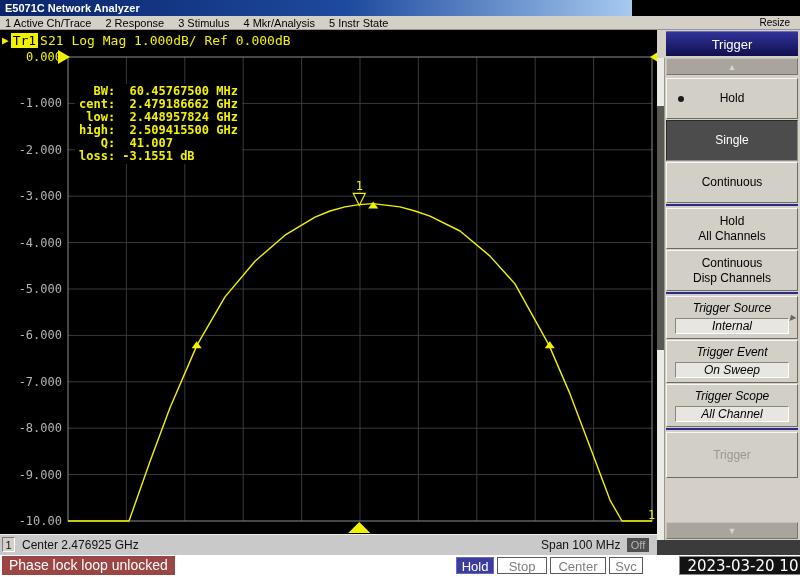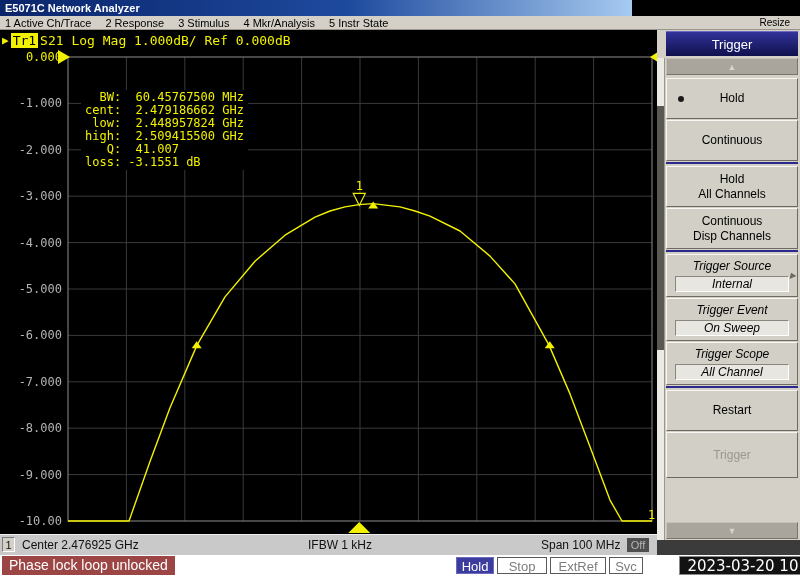--- a/index.html
+++ b/index.html
@@ -16,22 +16,22 @@
   .menubar .resize{position:absolute;right:10px;top:0;font-size:10px;}
   
   .screen{position:absolute;left:0;top:30px;width:657px;height:504px;background:#000;}
   .trace-header{position:absolute;left:2px;top:2px;height:16px;display:flex;align-items:center;
     font-family:"DejaVu Sans Mono",monospace;font-size:13px;color:#f2f200;white-space:pre;}
   .trace-header .arr{font-size:11px;margin-right:2px;}
   .trace-header .tr1{background:#f2f200;color:#000;padding:0 2px;margin-right:2px;}
   svg.plot{position:absolute;left:0;top:0;}
   .mk-line1{position:absolute;left:75px;top:33px;font-family:"DejaVu Sans Mono",monospace;
     font-size:12.5px;color:#f2f200;background:#000;padding:1px 4px;white-space:pre;}
-  .mk-stats{position:absolute;left:75px;top:54px;margin:6px;font-family:"DejaVu Sans Mono",monospace;
-    font-size:12px;line-height:13px;color:#f2f200;background:#000;padding:1px 4px;white-space:pre;}
+  .mk-stats{position:absolute;left:75px;top:54px;margin:0;font-family:"DejaVu Sans Mono",monospace;
+    font-size:12px;line-height:13px;color:#f2f200;background:#000;padding:1px 4px;white-space:pre;font-weight:bold;}
   
   .channel-bar{position:absolute;left:0;top:534px;width:657px;height:21px;background:#c9c9c9;
     border-top:1px solid #efefef;box-sizing:border-box;font-size:12px;color:#111;}
   .ch-num{position:absolute;left:2px;top:2px;width:13px;height:15px;background:#d4d0c8;
     border:1px solid;border-color:#7a7a7a #ffffff #ffffff #7a7a7a;font-size:11px;
     text-align:center;line-height:15px;box-sizing:border-box;}
   .ch-center{position:absolute;left:22px;top:0;line-height:20px;}
   .ch-ifbw{position:absolute;left:275px;top:0;width:130px;text-align:center;line-height:20px;}
   .ch-span{position:absolute;left:541px;top:0;line-height:20px;}
   .ch-off{position:absolute;left:627px;top:3px;width:22px;height:14px;background:#4e4e4e;
@@ -150,37 +150,39 @@
 cent:  2.479186662 GHz
  low:  2.448957824 GHz
 high:  2.509415500 GHz
    Q:  41.007
 loss: -3.1551 dB</pre>
   </div>
 
   <div class="channel-bar">
     <div class="ch-num">1</div>
     <div class="ch-center">Center 2.476925 GHz</div>
-    <div class="ch-ifbw">IFBW 1 kHz</div>
     <div class="ch-span">Span 100 MHz</div>
     <div class="ch-off">Off</div>
   </div>
 
   <div class="sidebar">
     <div class="sb-track">
       <div class="sb-thumb"></div>
     </div>
     <div class="sb-header">Trigger</div>
     <div class="sb-scroll up">
       <span>▲</span>
     </div>
     <div class="sb-btns" id="softkeys">
         <div class="sk">
           <span class="radio-dot"></span>
           <div class="line">Hold</div>
+        </div>
+        <div class="sk pressed">
+          <div class="line">Single</div>
         </div>
         <div class="sk">
           <div class="line">Continuous</div>
         </div>
         <div class="sb-sep"></div>
         <div class="sk">
           <div class="line">Hold</div>
           <div class="line">All Channels</div>
         </div>
         <div class="sk">
@@ -195,32 +197,29 @@
         </div>
         <div class="sk value">
           <div class="line">Trigger Event</div>
           <div class="vbox">On Sweep</div>
         </div>
         <div class="sk value">
           <div class="line">Trigger Scope</div>
           <div class="vbox">All Channel</div>
         </div>
         <div class="sb-sep"></div>
-        <div class="sk">
-          <div class="line">Restart</div>
-        </div>
         <div class="sk disabled">
           <div class="line">Trigger</div>
         </div>
       </div>
     <div class="sb-scroll down">
       <span>▼</span>
     </div>
     <div class="sb-dark"></div>
   </div>
 
   <div class="status-bar">
     <div class="st-msg">Phase lock loop unlocked</div>
-    <span id="status-items"><div class="st-item active" style="left: 456px; width: 38px;">Hold</div><div class="st-item" style="left: 497px; width: 50px;">Stop</div><div class="st-item" style="left: 550px; width: 56px;">ExtRef</div><div class="st-item" style="left: 609px; width: 34px;">Svc</div></span>
+    <span id="status-items"><div class="st-item active" style="left: 456px; width: 38px;">Hold</div><div class="st-item" style="left: 497px; width: 50px;">Stop</div><div class="st-item" style="left: 550px; width: 56px;">Center</div><div class="st-item" style="left: 609px; width: 34px;">Svc</div></span>
     <div class="st-clock">2023-03-20 10:01</div>
   </div>
 
 </div>
 
 </body></html>

